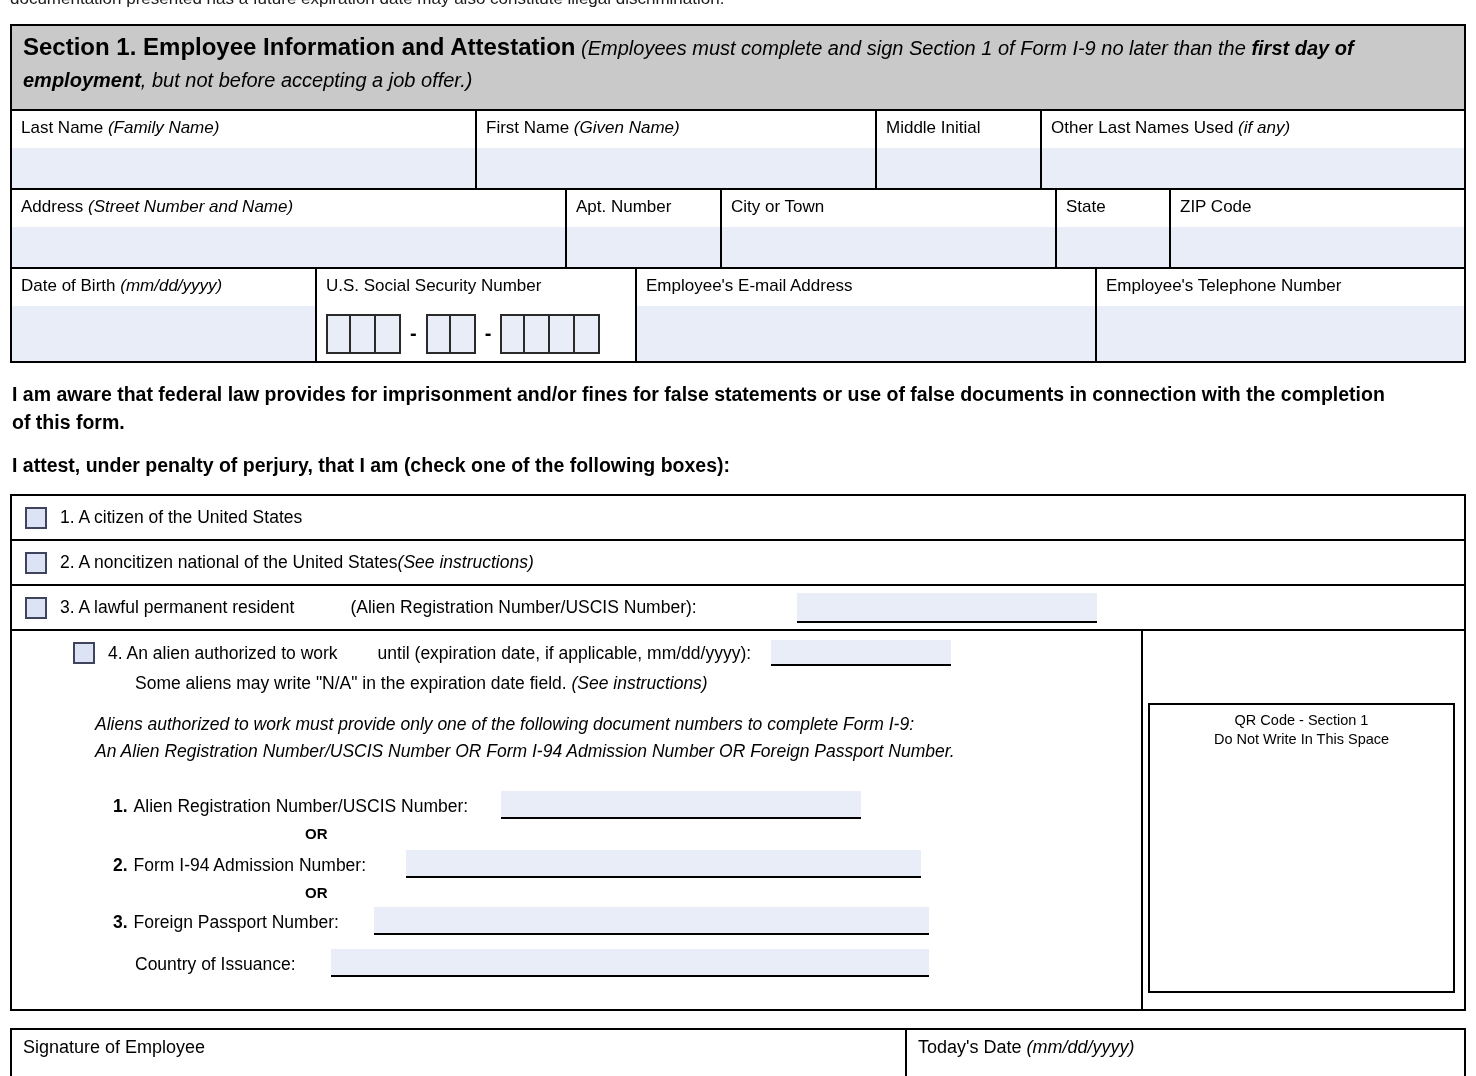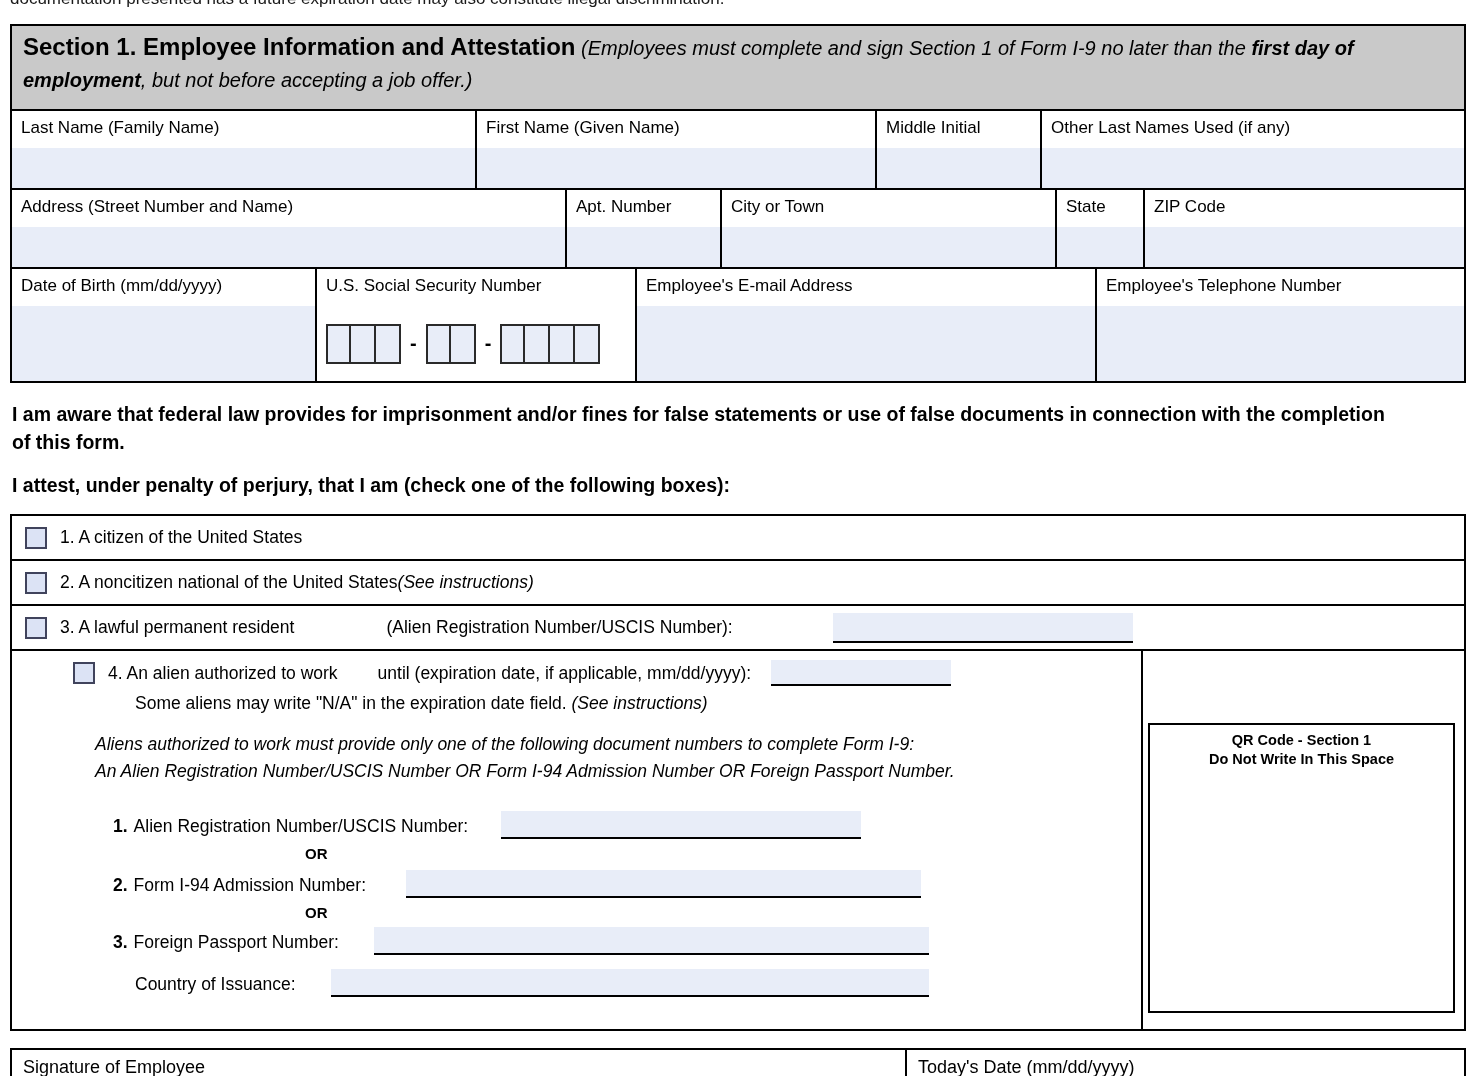--- a/index.html
+++ b/index.html
@@ -20,46 +20,46 @@
   .hdr-sub { font-style:italic; font-size:20px; }
   .hdr-sub-bold { font-weight:bold; }
 
   
   .ftable { margin:0 10px; border:2px solid #000; border-top:none; }
   .frow { display:flex; border-bottom:2px solid #000; }
   .frow:last-child { border-bottom:none; }
   .fcell { display:flex; flex-direction:column; border-right:2px solid #000; }
   .fcell.last { border-right:none; flex:1; }
   .flabel { height:37px; padding:7px 9px 0; font-size:17px; white-space:nowrap; overflow:hidden; }
-  .fhint { }
+  .fhint { font-style:italic; }
   .finput { flex:1; background:var(--field-bg,#e8edf8); cursor:text; }
 
   
   .ssn-area { flex:1; display:flex; align-items:center; padding-left:9px; background:#fff; }
   .ssn-group { display:flex; }
   .ssn-box { width:25px; height:40px; border:2px solid #2a2a2a; background:var(--field-bg,#e8edf8); cursor:text; }
   .ssn-box + .ssn-box { border-left:none; }
   .ssn-dash { font-size:20px; font-weight:bold; margin:0 9px; }
 
   
   .para { margin:17px 12px 0; font-weight:bold; font-size:19.5px; line-height:28px; max-width:1390px; }
   .attest { margin-top:15px; }
 
   
   .opt-table { margin:15px 10px 0; border:2px solid #000; font-size:17.5px; }
   .opt-row { display:flex; align-items:center; height:45px; border-bottom:2px solid #000; padding-left:13px; }
   .chk { width:22px; height:22px; border:2px solid #40435c; background:var(--checkbox-bg,#dce3f5); margin-right:13px; flex:none; cursor:pointer; }
   .it { font-style:italic; }
   .uline-input { height:28px; background:var(--field-bg,#e8edf8); border-bottom:2px solid #000; cursor:text; }
-  .opt3-field-label { margin-left:92px; }
+  .opt3-field-label { margin-left:56px; }
   .opt3-input { width:300px; margin-left:100px; height:30px; }
 
   .opt4 { display:flex; min-height:378px;padding-left:48px; }
   .opt4-left { width:1083px; border-right:2px solid #000; padding:9px 0 10px 13px; }
-  .opt4-right { flex:1; position:relative;font-weight:bold; }
+  .opt4-right { flex:1; position:relative; }
   .qr-box { position:absolute; left:5px; right:9px; top:72px; height:290px; border:2px solid #000; padding-top:6px; text-align:center; font-size:14.5px; line-height:19px; }
 
   .o4-line1 { display:flex; align-items:center; }
   .o4-until { margin-left:40px; }
   .exp-input { width:180px; margin-left:20px; height:26px; }
   .o4-note { margin:7px 0 0 62px; }
   .aliens-note { margin:17px 0 0 22px; line-height:27px; font-style:italic; }
   .doc-line { display:flex; align-items:flex-end; margin-left:40px; line-height:26px; }
   .b { font-weight:bold; margin-right:6px; }
   .or-line { margin:6px 0 0 232px; font-weight:bold; font-size:15px; }
@@ -110,31 +110,31 @@
         <div class="finput"></div>
       </div>
       <div class="fcell" style="width:155px">
         <div class="flabel"><span>Apt. Number</span></div>
         <div class="finput"></div>
       </div>
       <div class="fcell" style="width:335px">
         <div class="flabel"><span>City or Town</span></div>
         <div class="finput"></div>
       </div>
-      <div class="fcell" style="width:88px">
+      <div class="fcell" style="width:114px">
         <div class="flabel"><span>State</span></div>
         <div class="finput"></div>
       </div>
       <div class="fcell last">
         <div class="flabel"><span>ZIP Code</span></div>
         <div class="finput"></div>
       </div>
     </div>
 
-    <div class="frow" style="height:112px">
+    <div class="frow" style="height:92px">
       <div class="fcell" style="width:305px">
         <div class="flabel"><span>Date of Birth</span> <span class="fhint">(mm/dd/yyyy)</span></div>
         <div class="finput"></div>
       </div>
       <div class="fcell" style="width:320px">
         <div class="flabel"><span>U.S. Social Security Number</span></div>
         <div class="ssn-area">
           <div class="ssn-group">
             <div class="ssn-box"></div>
             <div class="ssn-box"></div>

